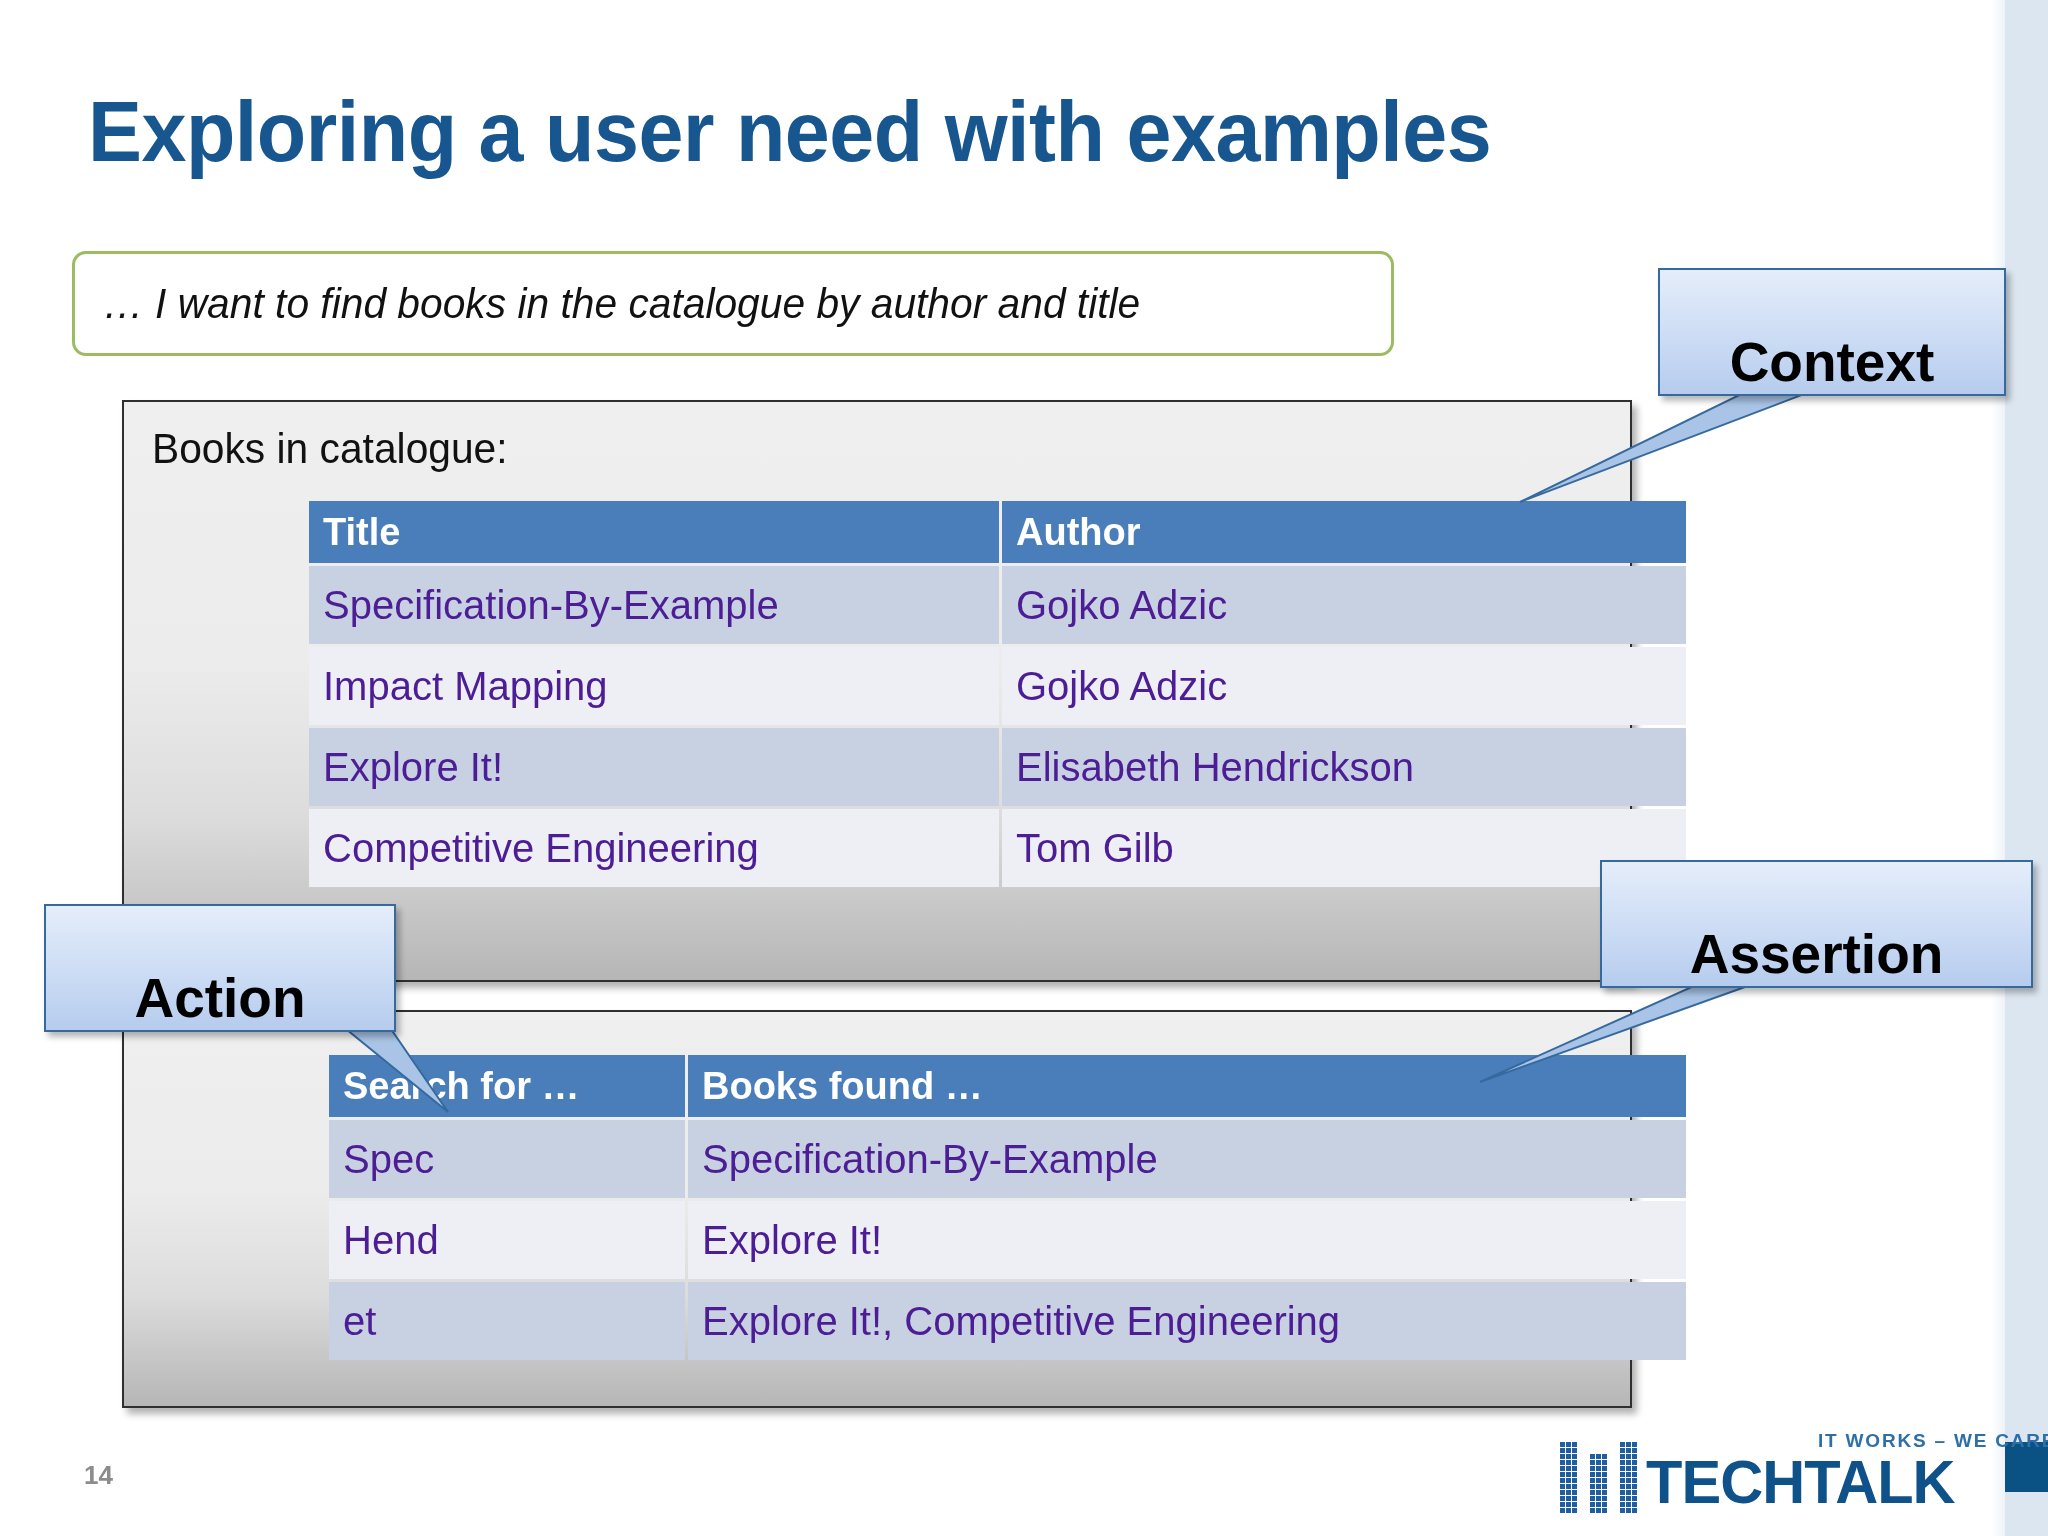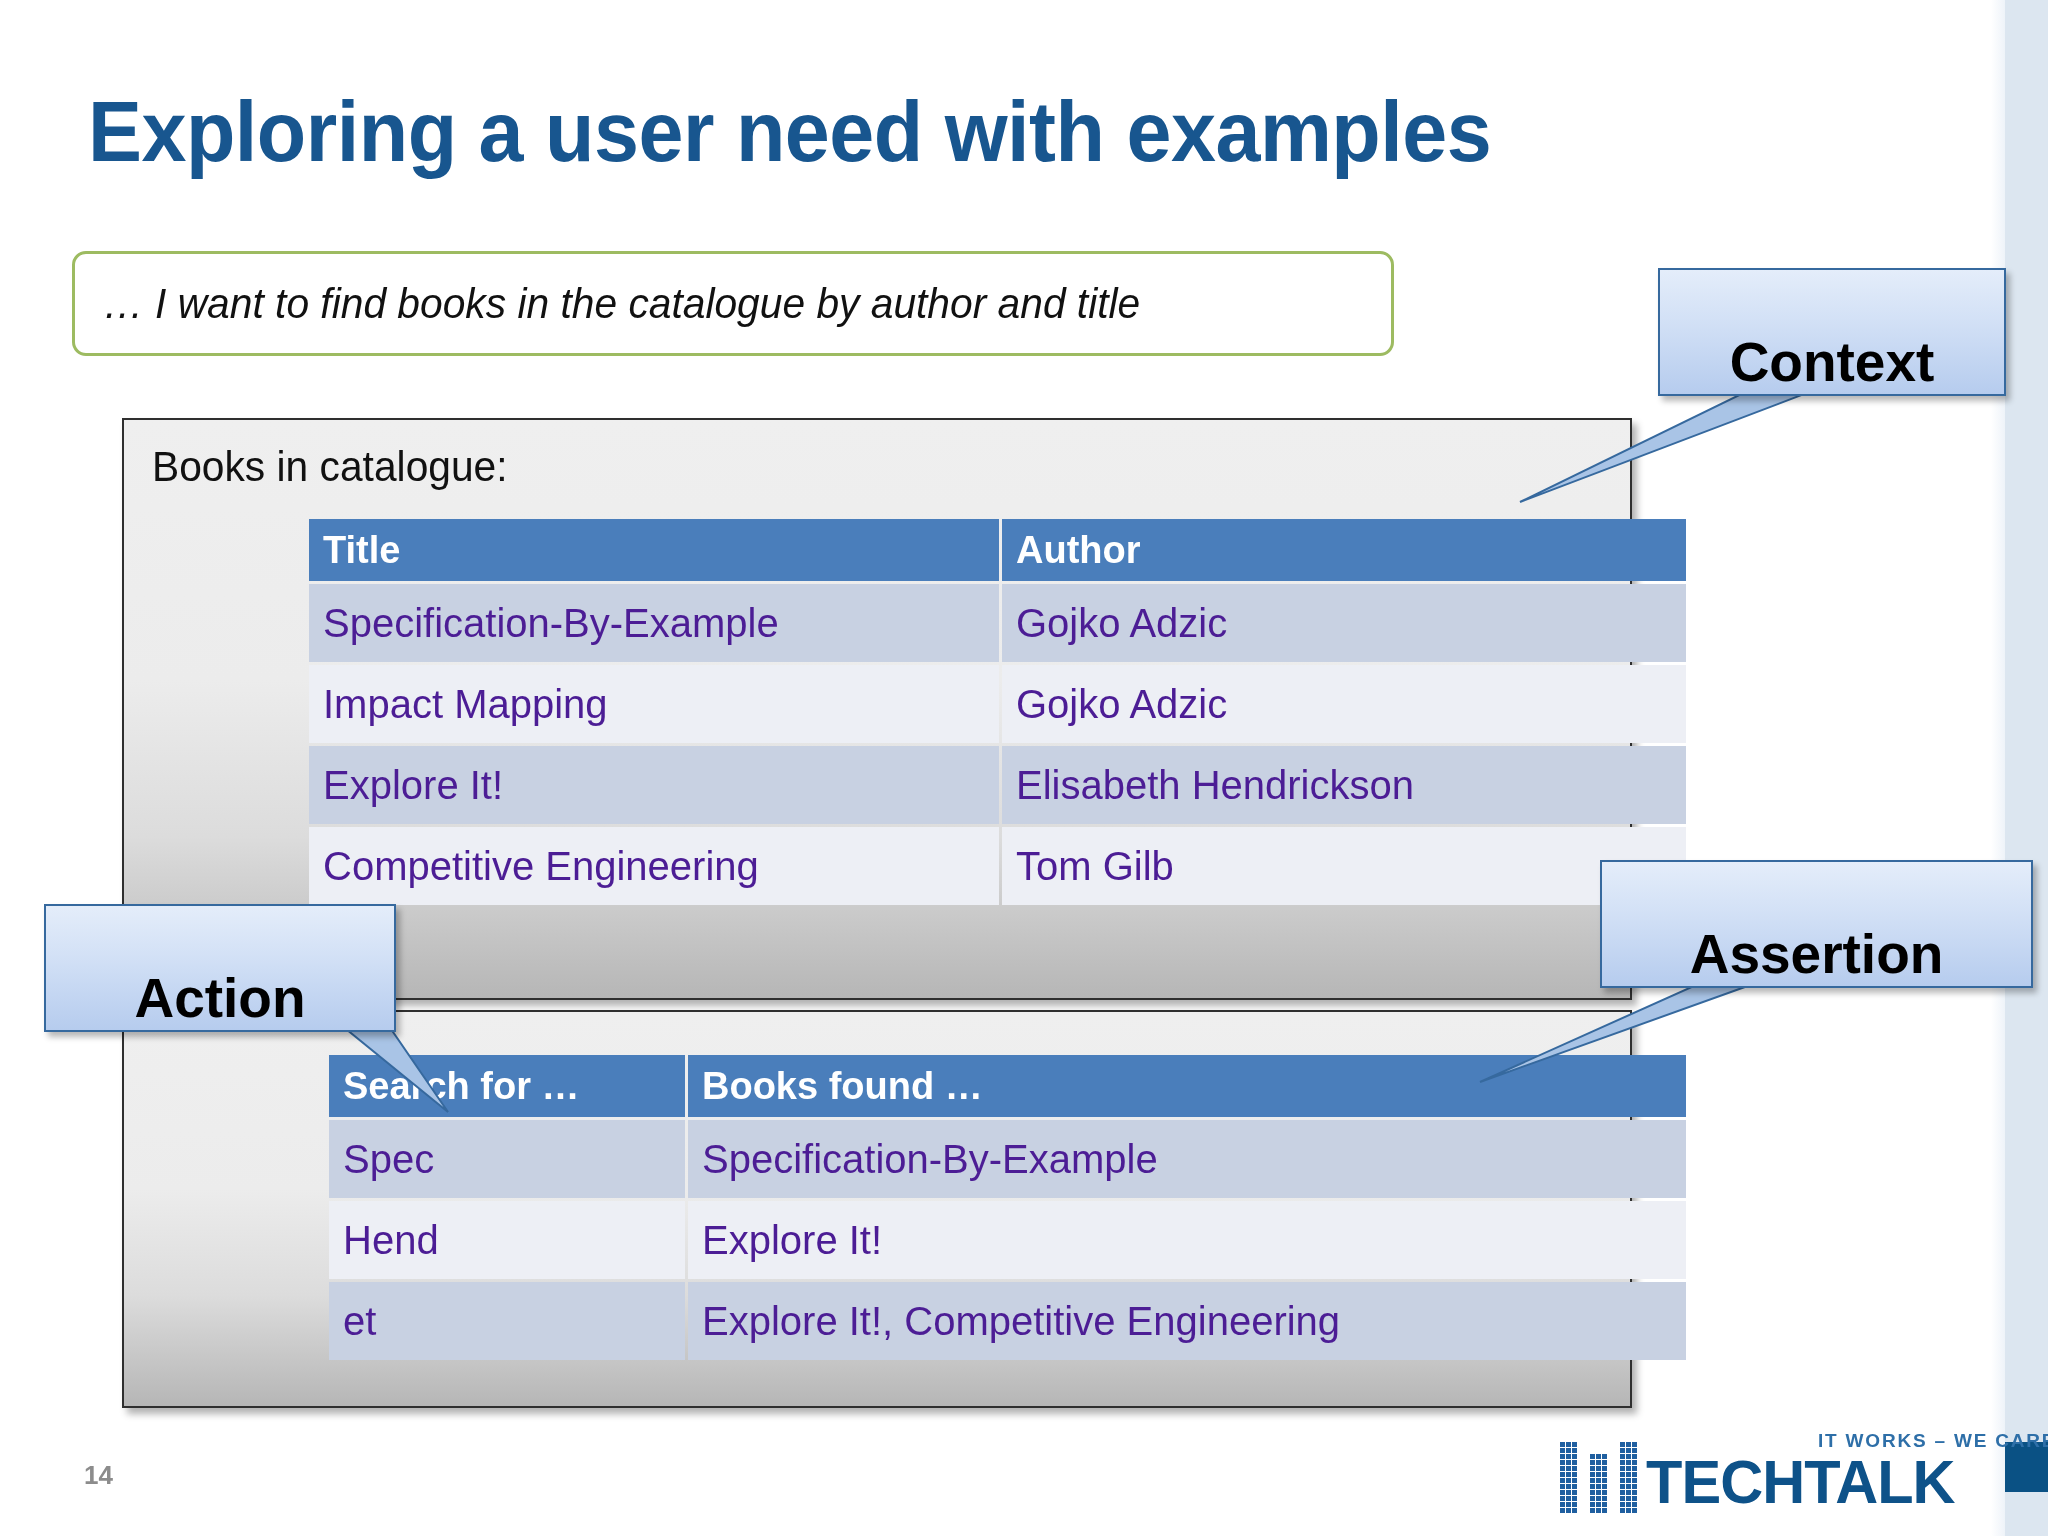--- a/index.html
+++ b/index.html
@@ -57,21 +57,21 @@
   }
 
   
   .panel{
     position:absolute;
     border:2px solid #2F2F2F;
     box-sizing:border-box;
     background:linear-gradient(to bottom,#EFEFEF 0%,#ECECEC 45%,#DCDCDC 72%,#B6B6B6 100%);
     box-shadow:5px 6px 7px rgba(0,0,0,0.30);
   }
-  #panel-catalogue{left:122px;top:400px;width:1510px;height:582px;margin-top:18px;}
+  #panel-catalogue{left:122px;top:400px;width:1510px;height:582px;}
   #panel-examples{left:122px;top:1010px;width:1510px;height:398px;}
 
   #panel-catalogue-label{
     position:absolute;left:28px;top:23px;
     font-size:42px;color:#111111;
     transform:scaleX(0.97);transform-origin:left top;
     white-space:nowrap;
   }
 
   

